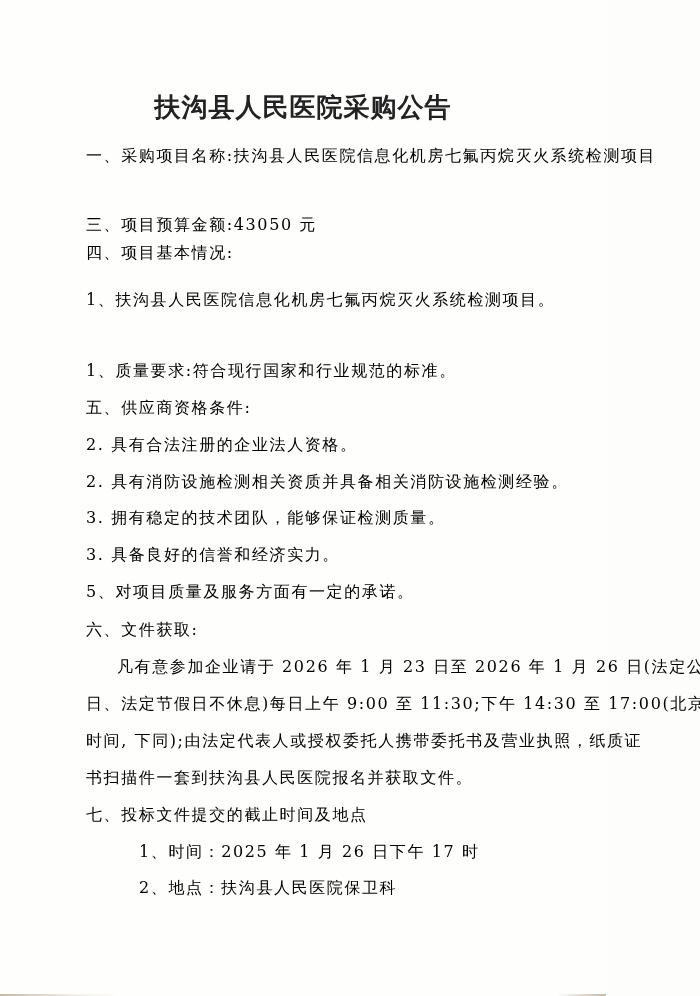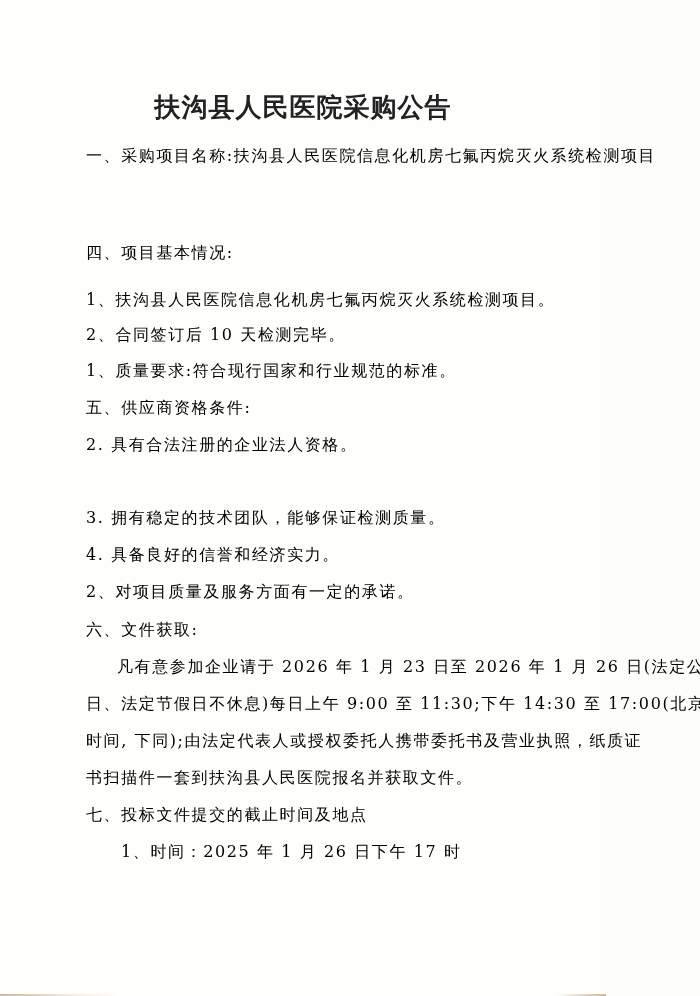--- a/index.html
+++ b/index.html
@@ -34,46 +34,48 @@
     }
     .line {
       position: absolute;
       left: 86px;
       font-size: 16px;
       letter-spacing: 1.6px;
       white-space: nowrap;
       color: #000000;
     }
     .indent1 { left: 117px; }
-    .indent2 { left: 121px; }
+    .indent2 { left: 139px; }
     .bottom-edge {
       position: absolute;
       left: 0; right: 0; bottom: 0;
       height: 2px;
       background: linear-gradient(to right, #c9b79b 0%, #f4efe6 12%, #fefefc 20%, #fefefc 92%, #c9b79b 100%);
     }
   </style>
 </head>
 <body>
 
 <div class="page">
   <div class="title">扶沟县人民医院采购公告</div>
 
   <div class="line" style="top:146px">一、采购项目名称:扶沟县人民医院信息化机房七氟丙烷灭火系统检测项目</div>
+  <div class="line" style="top:215px">三、项目预算金额:43050 元</div>
   <div class="line" style="top:243px">四、项目基本情况:</div>
   <div class="line" style="top:290px">1、扶沟县人民医院信息化机房七氟丙烷灭火系统检测项目。</div>
-  <div class="line" style="top:325px">2、合同签订后 10 天检测完毕。</div>
   <div class="line" style="top:361px">1、质量要求:符合现行国家和行业规范的标准。</div>
   <div class="line" style="top:398px">五、供应商资格条件:</div>
   <div class="line" style="top:435px">2. 具有合法注册的企业法人资格。</div>
+  <div class="line" style="top:472px">2. 具有消防设施检测相关资质并具备相关消防设施检测经验。</div>
   <div class="line" style="top:508px">3. 拥有稳定的技术团队，能够保证检测质量。</div>
-  <div class="line" style="top:545px">4. 具备良好的信誉和经济实力。</div>
-  <div class="line" style="top:582px">2、对项目质量及服务方面有一定的承诺。</div>
+  <div class="line" style="top:545px">3. 具备良好的信誉和经济实力。</div>
+  <div class="line" style="top:582px">5、对项目质量及服务方面有一定的承诺。</div>
   <div class="line" style="top:620px">六、文件获取:</div>
   <div class="line indent1" style="top:657px">凡有意参加企业请于 2026 年 1 月 23 日至 2026 年 1 月 26 日(法定公休</div>
   <div class="line" style="top:694px">日、法定节假日不休息)每日上午 9:00 至 11:30;下午 14:30 至 17:00(北京</div>
   <div class="line" style="top:731px">时间, 下同);由法定代表人或授权委托人携带委托书及营业执照，纸质证</div>
   <div class="line" style="top:768px">书扫描件一套到扶沟县人民医院报名并获取文件。</div>
   <div class="line" style="top:805px">七、投标文件提交的截止时间及地点</div>
   <div class="line indent2" style="top:842px">1、时间：2025 年 1 月 26 日下午 17 时</div>
+  <div class="line indent2" style="top:878px">2、地点：扶沟县人民医院保卫科</div>
 
   <div class="bottom-edge"></div>
 </div>
 
 </body></html>

